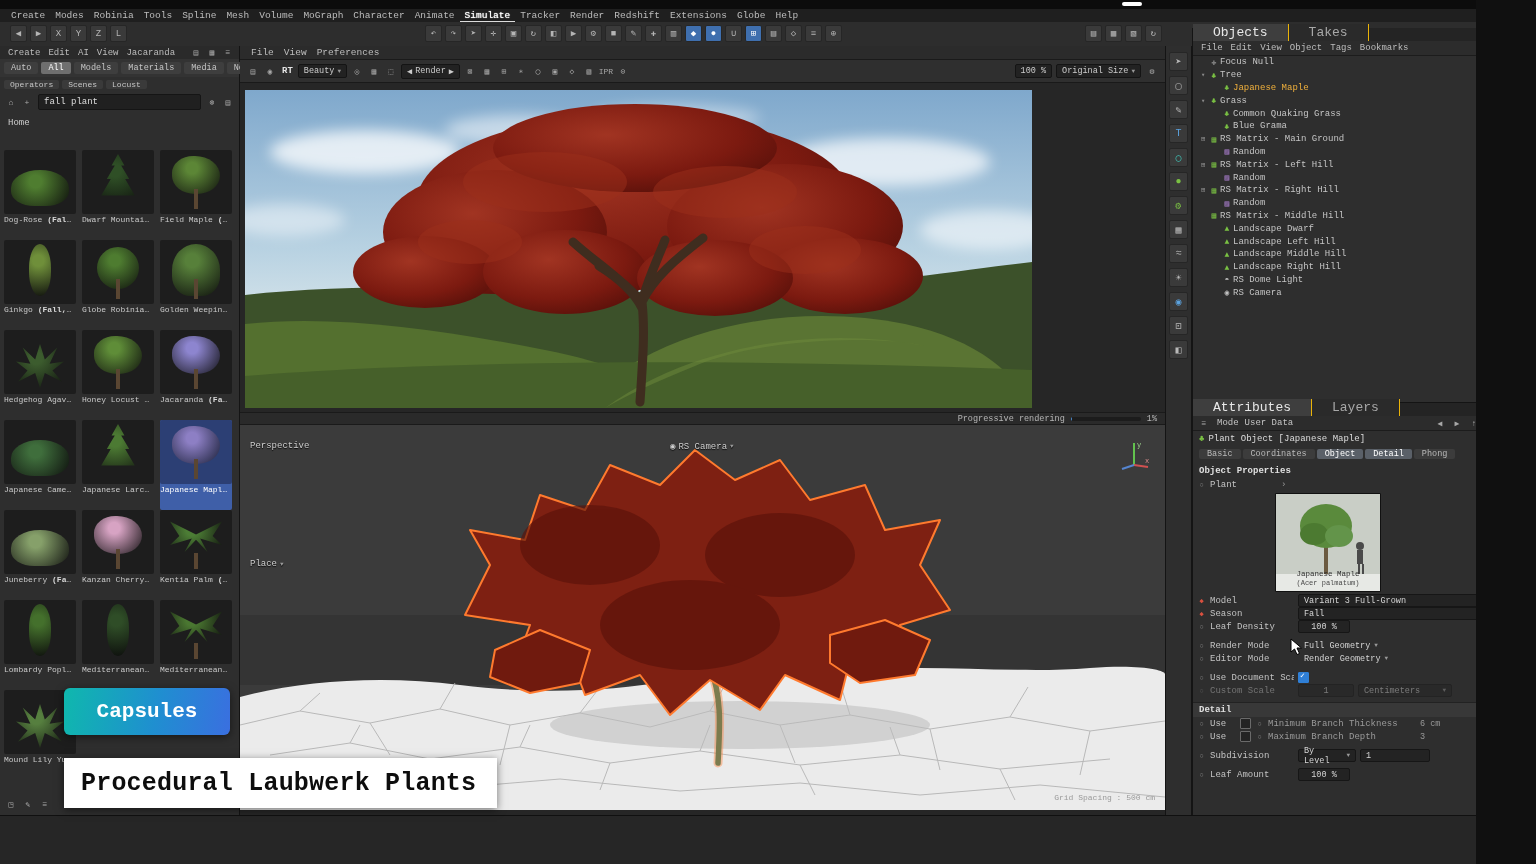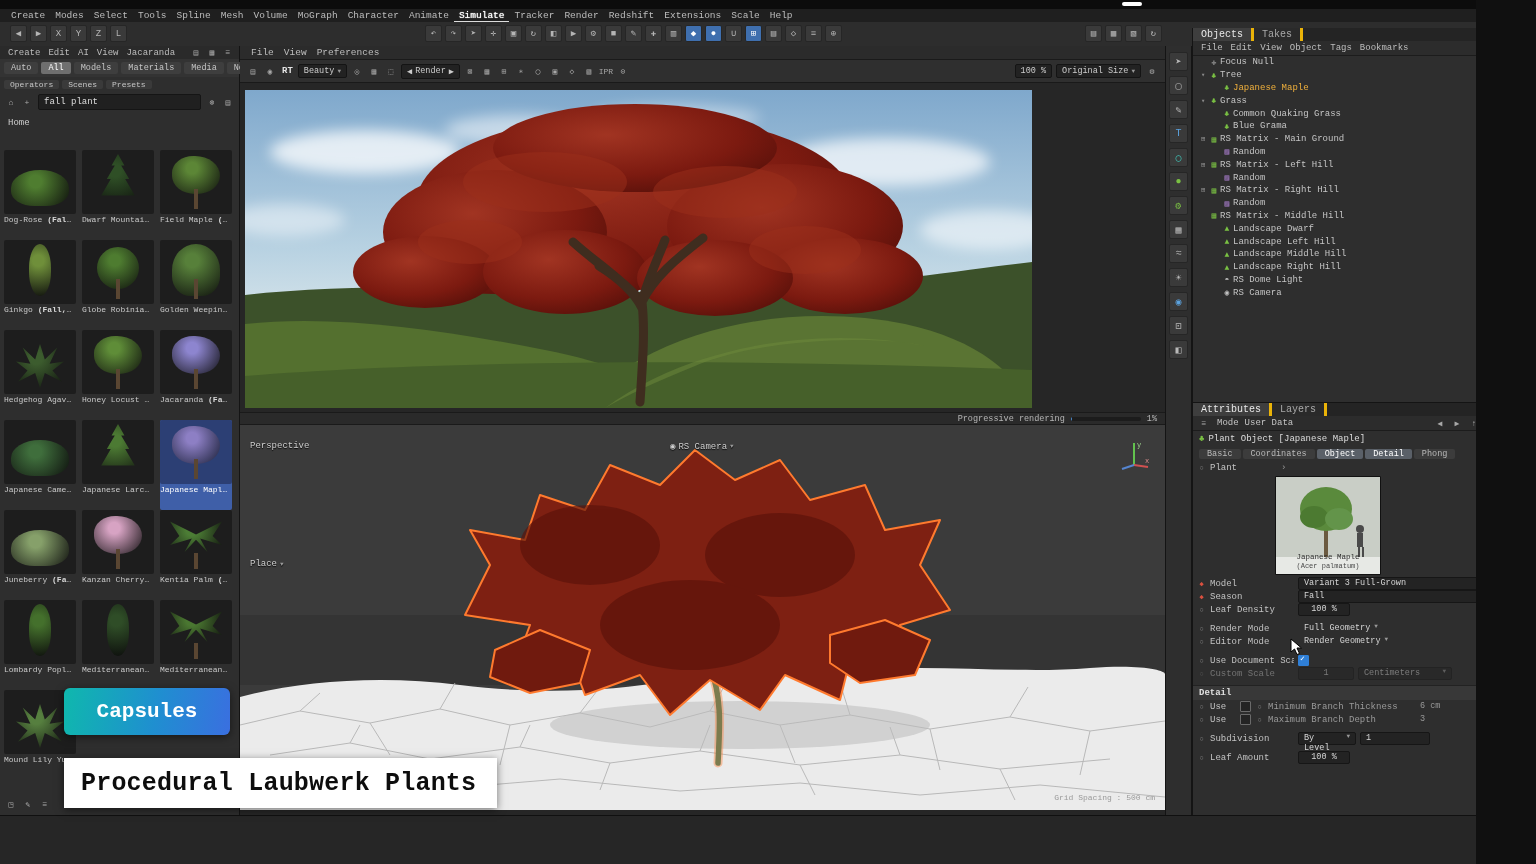--- a/index.html
+++ b/index.html
@@ -70,21 +70,21 @@
   #vp2{left:0;top:379px;width:925px;height:385px;background:#3a3a3a;overflow:hidden;}
   .vp-label{position:absolute;font-size:9px;color:#d0d0d0;text-shadow:0 1px 1px #000;display:flex;align-items:center;gap:3px;}
   #grid-spacing{position:absolute;right:10px;bottom:8px;font-size:8px;color:#9a9a9a;}
   
   #right-rail{left:1165px;top:46px;width:27px;height:769px;background:#2e2e2e;border-left:1px solid #141414;border-right:1px solid #141414;box-sizing:border-box;display:flex;flex-direction:column;align-items:center;padding-top:6px;gap:5px;}
   .rail-icon{width:19px;height:19px;border-radius:2px;background:#3a3a3a;border:1px solid #262626;display:flex;align-items:center;justify-content:center;font-size:10px;color:#b9b9b9;box-sizing:border-box;flex:none;}
   .rail-icon.green{color:#7ac143;} .rail-icon.blue{color:#5ba3e0;} .rail-icon.teal{color:#3fc1b4;}
   
   #objects-panel{left:1192px;top:28px;width:344px;height:374px;background:#2e2e2e;border-left:1px solid #141414;box-sizing:border-box;}
   .ptabs{display:flex;height:13px;background:#242424;align-items:flex-end;}
-  .ptab{padding:1px 8px;font-size:10px;color:#a8a8a8;background:#2a2a2a;border-right:3px solid #eab308;}
+  .ptab{padding:1px 20px;font-size:13px;color:#a8a8a8;background:#2a2a2a;border-right:1px solid #eab308;}
   .ptab.active{background:#3e3e3e;color:#e8e8e8;}
   .ptabs .ticons{margin-left:auto;display:flex;gap:3px;padding-right:4px;}
   .pmenu{display:flex;align-items:center;height:14px;background:#2c2c2c;border-bottom:1px solid #1c1c1c;padding-left:4px;}
   .pmenu .menu-item{font-size:9px;padding:0 4px;}
   .pmenu .ticons{margin-left:auto;display:flex;gap:3px;padding-right:4px;}
   #otree{overflow:hidden;}
   .orow{display:flex;align-items:center;height:12.8px;font-size:9px;color:#c5c5c5;padding-left:calc(5px + var(--lvl)*13px);}
   .orow .exp{width:10px;color:#8a8a8a;font-size:7px;text-align:center;flex:none;}
   .oicon{width:12px;text-align:center;font-size:8px;flex:none;}
   .c-green{color:#7ac143;} .c-gray{color:#c0c0c0;} .c-purple{color:#ab7fd0;}
@@ -107,21 +107,21 @@
   .asection{font-weight:bold;color:#e0e0e0;font-size:9px;padding:5px 6px 2px 6px;}
   .asection.bar{background:#383838;margin-top:5px;padding:2px 6px;border-top:1px solid #222;}
   .arow{display:flex;align-items:center;height:13px;padding:0 8px 0 4px;gap:4px;font-size:9px;color:#c3c3c3;}
   .arow.gt{margin-top:6px;}
   .marker{width:9px;text-align:center;font-size:7px;color:#8a8a8a;flex:none;}
   .marker.kf::before{content:"◆";color:#d9503f;}
   .marker.dot::before{content:"○";}
   .marker.m2{display:none;}
   .albl{width:84px;white-space:nowrap;overflow:hidden;flex:none;}
   .albl2{display:none;white-space:nowrap;}
-  .ctl{display:flex;align-items:flex-start;gap:4px;background:#232323;border:1px solid #161616;border-radius:2px;padding:0 5px;height:11px;font-size:8.5px;color:#d5d5d5;}
+  .ctl{display:flex;align-items:center;gap:4px;background:#232323;border:1px solid #161616;border-radius:2px;padding:0 5px;height:11px;font-size:8.5px;color:#d5d5d5;}
   .vbox{min-width:40px;}
   .arow.wide .vbox{flex:1;justify-content:space-between;}
   .arow.num .vbox{width:40px;justify-content:center;}
   .arow.dd:not(.wide) .vbox{background:transparent;border-color:transparent;}
   .ctl .dda{display:none;}
   .arow.dd .vbox .dda,.arow.ddnum .vbox .dda,.arow.numunit .ubox .dda{display:inline;}
   .ubox{display:none;width:82px;justify-content:space-between;}
   .arow.numunit .ubox{display:flex;}
   .arow.numunit .vbox{width:44px;justify-content:center;}
   .nbox{display:none;width:58px;}
@@ -156,34 +156,34 @@
 <div id="stage">
 
   <div class="abs" id="titlebar">
     <div class="abs" id="vid-marker"></div>
   </div>
 
   <div class="abs" id="menubar">
 
   <span class="menu-item">Create</span>
       <span class="menu-item">Modes</span>
-      <span class="menu-item">Select</span>
+      <span class="menu-item">Robinia</span>
       <span class="menu-item">Tools</span>
       <span class="menu-item">Spline</span>
       <span class="menu-item">Mesh</span>
       <span class="menu-item">Volume</span>
       <span class="menu-item">MoGraph</span>
       <span class="menu-item">Character</span>
       <span class="menu-item">Animate</span>
       <span class="menu-item active">Simulate</span>
       <span class="menu-item">Tracker</span>
       <span class="menu-item">Render</span>
       <span class="menu-item">Redshift</span>
       <span class="menu-item">Extensions</span>
-      <span class="menu-item">Scale</span>
+      <span class="menu-item">Globe</span>
       <span class="menu-item">Help</span>
     </div>
 
   <div class="abs" id="toolbar" style="left:0;top:22px;width:1536px;height:24px;"></div>
   <div class="abs flex" id="tb-left">
 
   <span class="icon16">◀</span>
       <span class="icon16">▶</span>
       <span class="icon16">X</span>
       <span class="icon16">Y</span>
@@ -245,21 +245,21 @@
         <span class="chip active">All</span>
         <span class="chip">Models</span>
         <span class="chip">Materials</span>
         <span class="chip">Media</span>
         <span class="chip">Nodes</span>
       </div>
     <div class="ab-row" id="ab-cats">
 
     <span class="chip small">Operators</span>
         <span class="chip small">Scenes</span>
-        <span class="chip small">Presets</span>
+        <span class="chip small">Locust</span>
       </div>
     <div class="ab-row" id="ab-search">
       <span style="display:flex;gap:2px;">
 
       <span class="icon14">⌂</span>
           <span class="icon14">+</span>
         </span>
       <input id="search-input" value="fall plant" style="">
       <span style="display:flex;gap:2px;">
 
@@ -878,20 +878,21 @@
       <span id="custom-chip">Custom</span>
     </div>
     <div id="attr-tabs2">
 
     <span class="atab">Basic</span>
         <span class="atab">Coordinates</span>
         <span class="atab active">Object</span>
         <span class="atab active">Detail</span>
         <span class="atab">Phong</span>
       </div>
+    <div class="asection">Object Properties</div>
     <div id="plant-row">
       <span class="marker dot"></span>
       <span>Plant</span>
       <span id="plant-exp">›</span>
     </div>
     <div id="plant-preview">
       <svg width="104" height="97">
         <rect width="104" height="97" fill="#c9cec6"></rect>
         <rect x="48" y="45" width="4" height="35" fill="#6b5a40"></rect>
         <ellipse cx="50" cy="32" rx="26" ry="22" fill="#5a8a3c"></ellipse>

